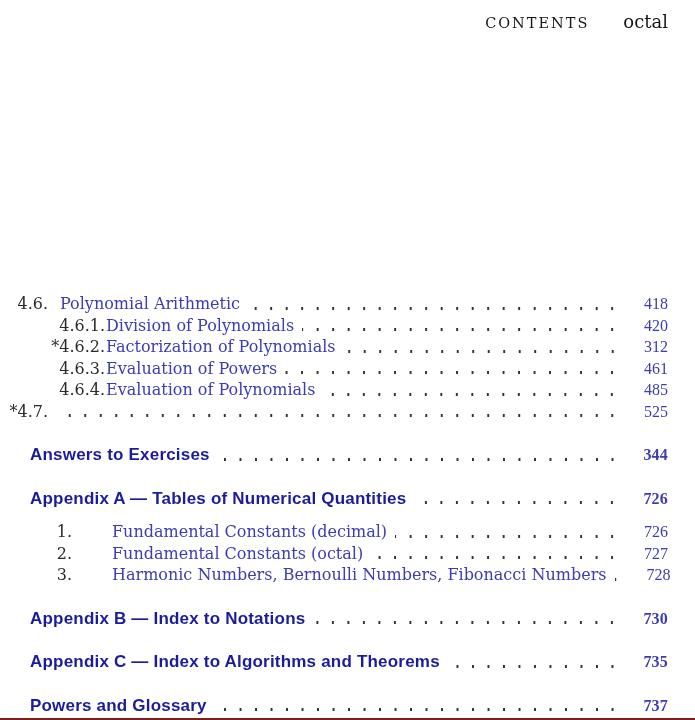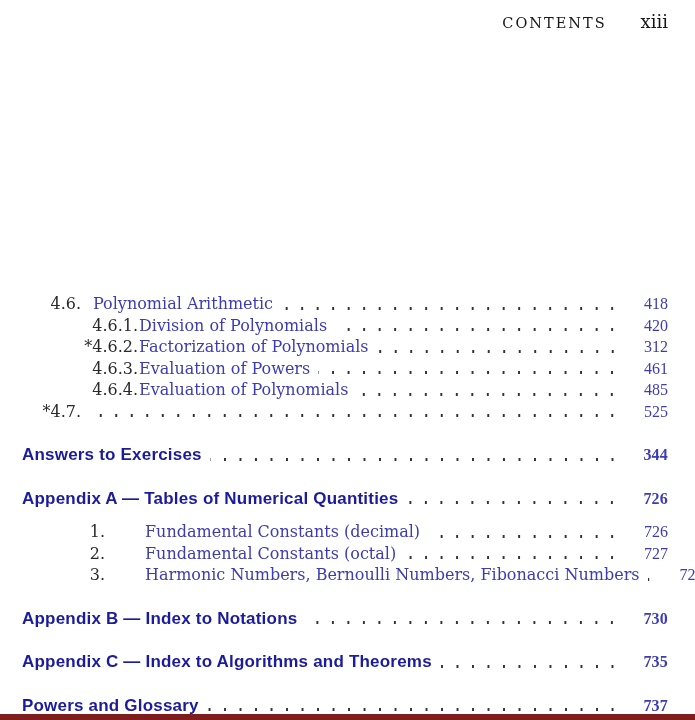--- a/index.html
+++ b/index.html
@@ -9,21 +9,21 @@
     position: relative;
     overflow: hidden;
     font-family: "DejaVu Serif", serif;
     --serif-blue: #3c3cb4;
     --navy-bold: #1b1b9e;
     --ink: #2a2a2a;
     --dot: #333333;
   }
   .page {
     position: absolute; inset: 0;
-    border-bottom: 6px solid #7f1d1d;
+    border-bottom: 2px solid #7f1d1d;
   }
   
   .header {
     position: absolute; top: 11px; left: 0; right: 27px;
     display: flex; justify-content: flex-end; align-items: baseline;
     color: #161616;
   }
   .header-title {
     font-family: "DejaVu Serif", serif;
     font-size: 14.5px; letter-spacing: 2px;
@@ -34,40 +34,39 @@
   }
   
   .toc {
     position: absolute; top: 293px; left: 0; right: 27px;
   }
   .row {
     display: flex; align-items: baseline;
     line-height: 21.5px; height: 21.5px;
     font-size: 16px; color: var(--ink);
     cursor: pointer;
-    padding-left: 33px;
   }
   .row .num {
     color: var(--ink);
     text-align: right; flex: none;
     white-space: pre;
   }
   .row.lvl1 .num { width: 48px; }
   .row.lvl2 .num { width: 105px; }
   .row.numbered .num { width: 72px; }
   .row .title { flex: none; white-space: pre; }
   .row.lvl1 .title { margin-left: 12px; }
   .row.lvl2 .title { margin-left: 1px; }
   .row.numbered .title { margin-left: 40px; }
   .row.section .title, .row.numbered .title { color: var(--serif-blue); }
   .row.bold {
     font-family: "Liberation Sans", sans-serif;
     font-weight: bold; font-size: 17px;
     color: var(--navy-bold);
-    padding-left: 22px;
+    padding-left: 30px;
     letter-spacing: 0.2px;
   }
   .row.bold .title { margin-left: 0; color: var(--navy-bold); }
   .row.gap-large { margin-top: 22px; }
   .row.gap-small { margin-top: 12px; }
   .leader {
     flex: 1 1 auto; align-self: stretch;
     margin-left: 8px; margin-right: 12px;
     background-image: radial-gradient(circle, var(--dot) 1.15px, rgba(0,0,0,0) 1.45px);
     background-size: 15.5px 5px;
@@ -80,21 +79,21 @@
     font-family: Liberation Serif, serif;
     font-size: 16px; color: var(--serif-blue);
   }
 </style>
 </head>
 <body style="--serif-blue: #3c3cb4; --navy-bold: #1b1b9e; --ink: #2a2a2a; --dot: #333333;">
 
 <div class="page">
   <div class="header">
     <span class="header-title">CONTENTS</span>
-    <span class="header-folio">xiii</span>
+    <span class="header-folio">octal</span>
   </div>
   <div class="toc" id="toc">
       <div class="row section lvl1">
         <span class="num">4.6.</span>
         <span class="title">Polynomial Arithmetic</span>
         <span class="leader"></span>
         <span class="pg">418</span>
       </div>
       <div class="row section lvl2">
         <span class="num">4.6.1.</span>

